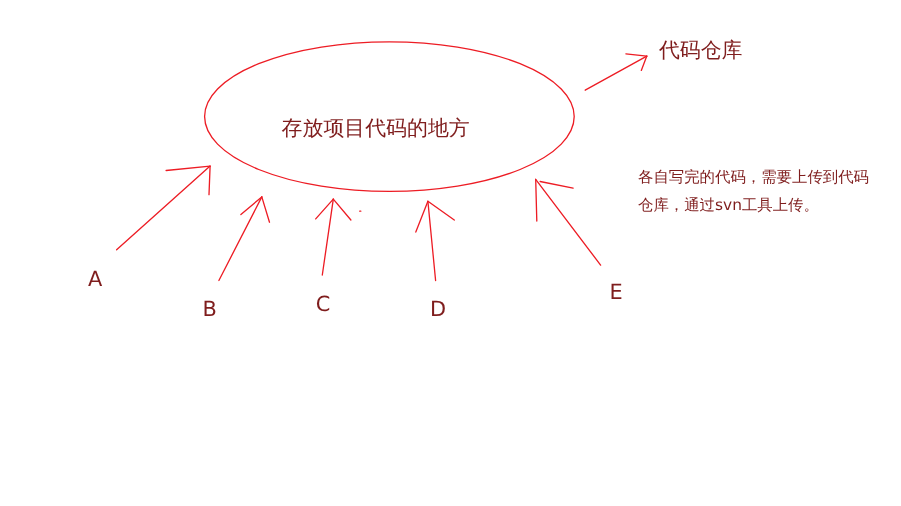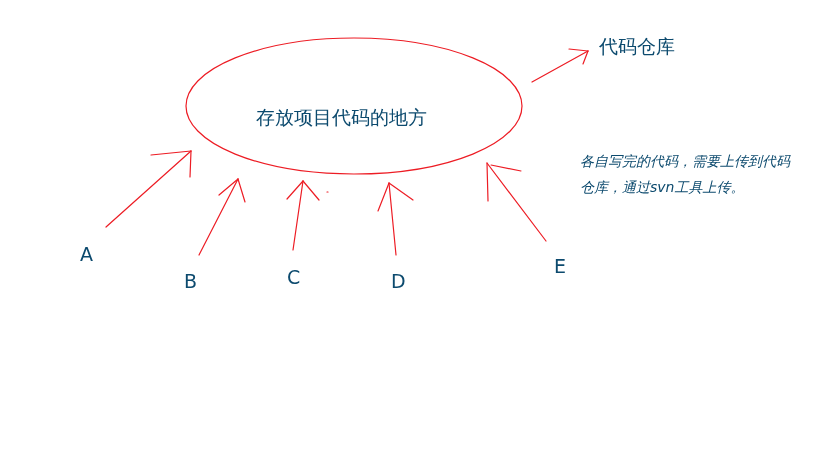--- a/index.html
+++ b/index.html
@@ -1,21 +1,21 @@
 <!DOCTYPE html>
 <html><head>
 <meta charset="utf-8">
 <style>
   html, body { margin: 0; padding: 0; background: #ffffff; }
   body { width: 819px; height: 460px; position: relative; overflow: hidden; font-family: "DejaVu Sans", sans-serif; }
   #canvas { position: absolute; left: 0; top: 0; }
-  .lbl { position: absolute; color: #0c4a6e; white-space: nowrap; line-height: 1; }
+  .lbl { position: absolute; color: #7f1d1d; white-space: nowrap; line-height: 1; }
   .center-text { left: 256px; top: 108px; font-size: 19px; }
   .repo-text { left: 599px; top: 37px; font-size: 19px; }
-  .note { left: 580px; top: 148px; font-size: 14px; line-height: 26px; white-space: normal; width: 210px; font-style: italic; }
+  .note { left: 580px; top: 148px; font-size: 14px; line-height: 26px; white-space: normal; width: 210px; }
   .node { font-size: 19px; }
   #node-a { left: 80px; top: 245px; }
   #node-b { left: 184px; top: 272px; }
   #node-c { left: 287px; top: 268px; }
   #node-d { left: 391px; top: 272px; }
   #node-e { left: 554px; top: 257px; }
 </style>
 </head>
 <body>
 

